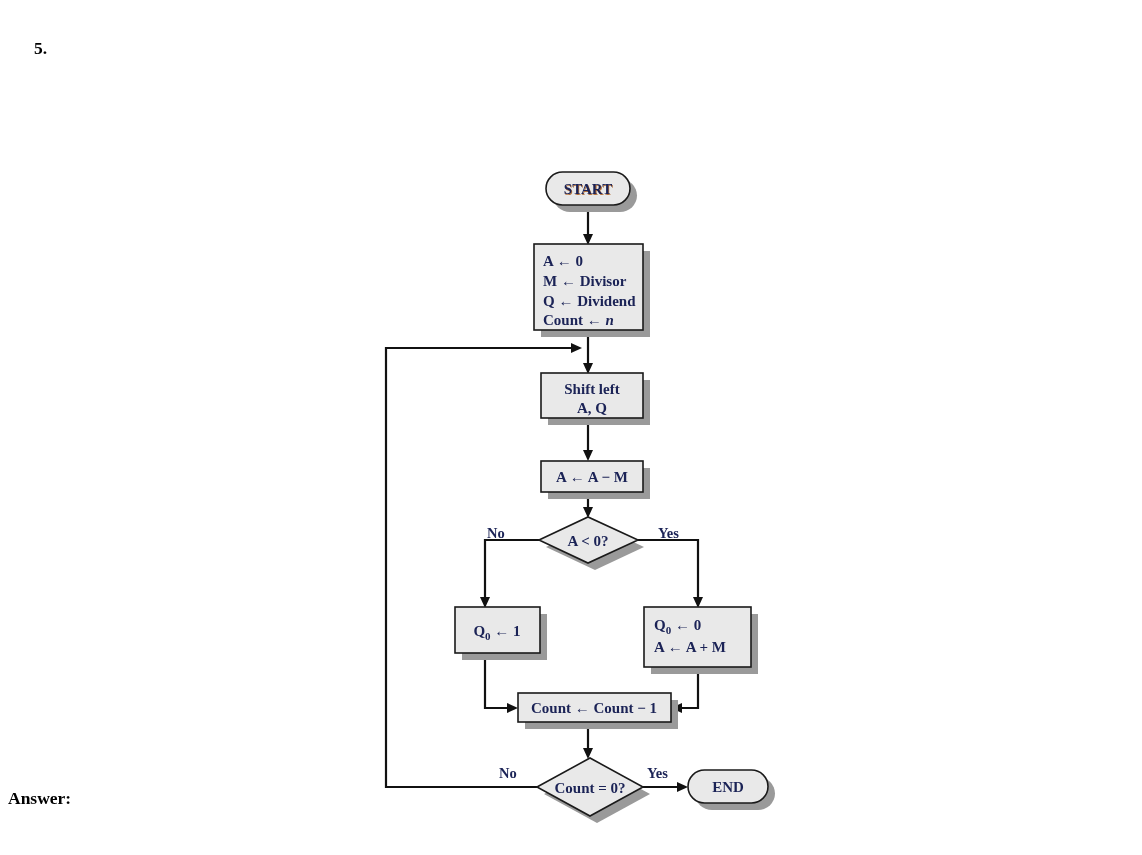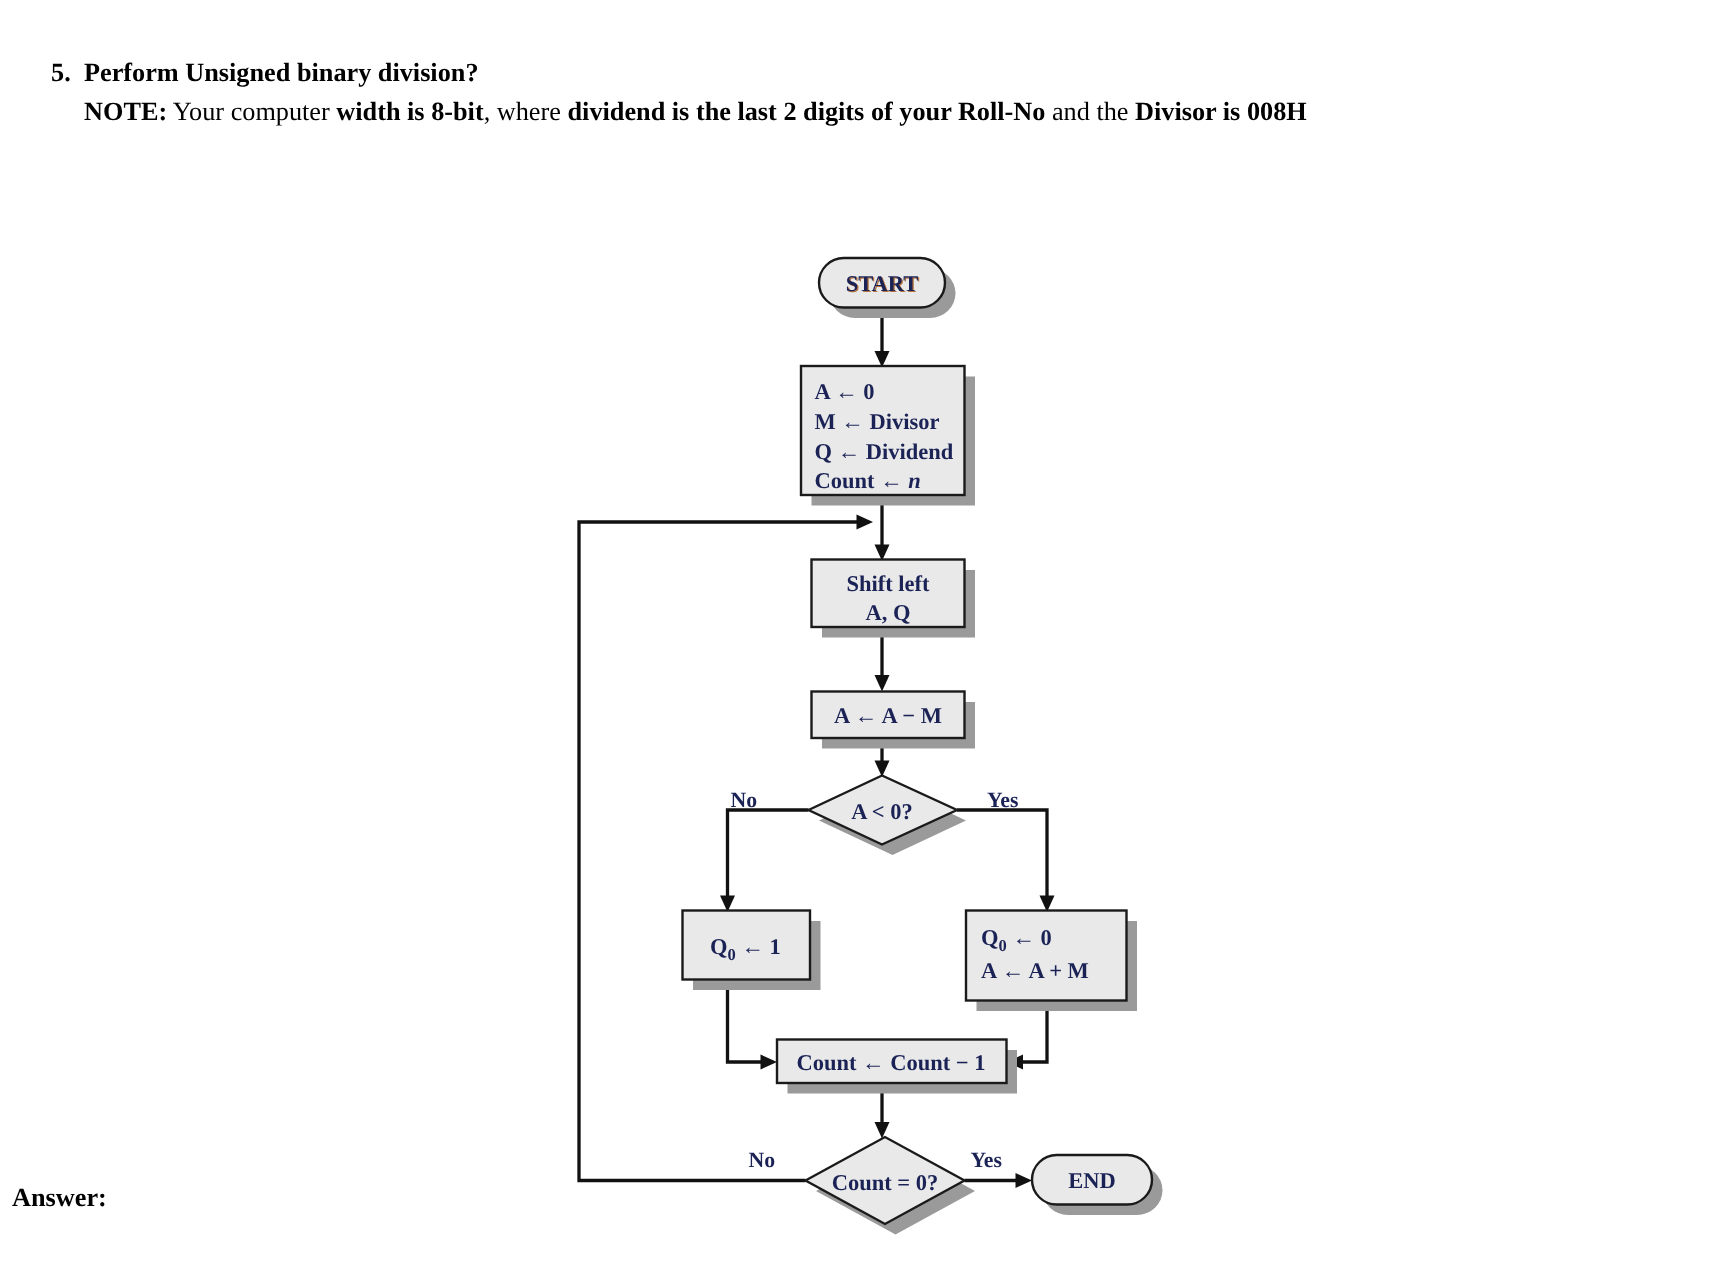--- a/index.html
+++ b/index.html
@@ -103,24 +103,20 @@
     fill: #111111;
     stroke: none;
   }
 </style>
 </head>
 <body>
 
 <div class="question-block">
   <div class="q-line">
     <span class="q-number">5.</span>
-    <span class="q-title">Perform Unsigned binary division?</span>
-  </div>
-  <div class="q-note">
-    <span class="b">NOTE:</span><span class="n"> Your computer </span><span class="b">width is 8-bit</span><span class="n">, where </span><span class="b">dividend is the last 2 digits of your Roll-No</span><span class="n"> and the </span><span class="b">Divisor is 008H</span>
   </div>
 </div>
 
 <div class="flowchart">
 <svg width="1142" height="855" viewBox="0 0 1142 855" xmlns="http://www.w3.org/2000/svg">
 
   <g>
 
     <line class="flow-line" x1="570" y1="175" x2="570" y2="208"></line>
     <polygon class="arrow-head" points="570,215 565,204 575,204"></polygon>

